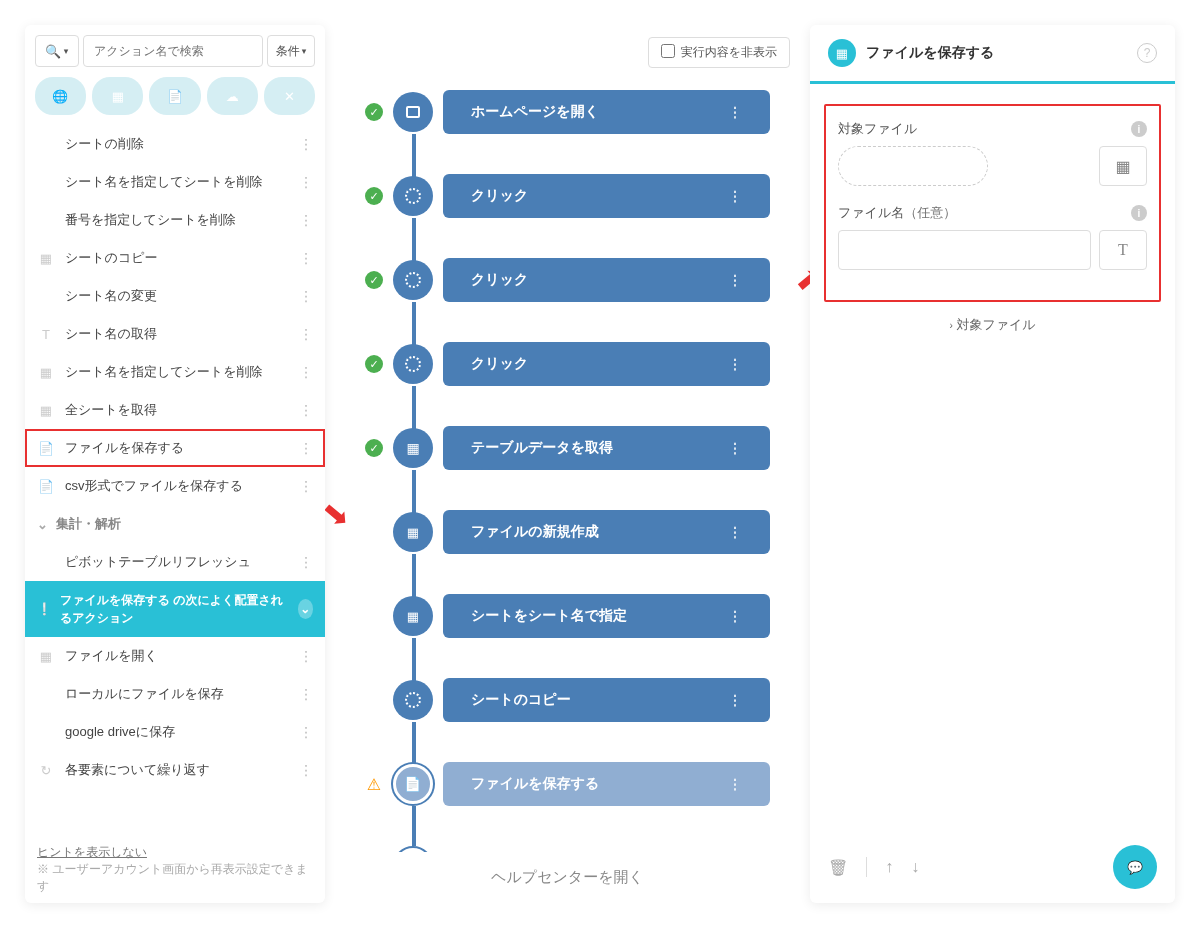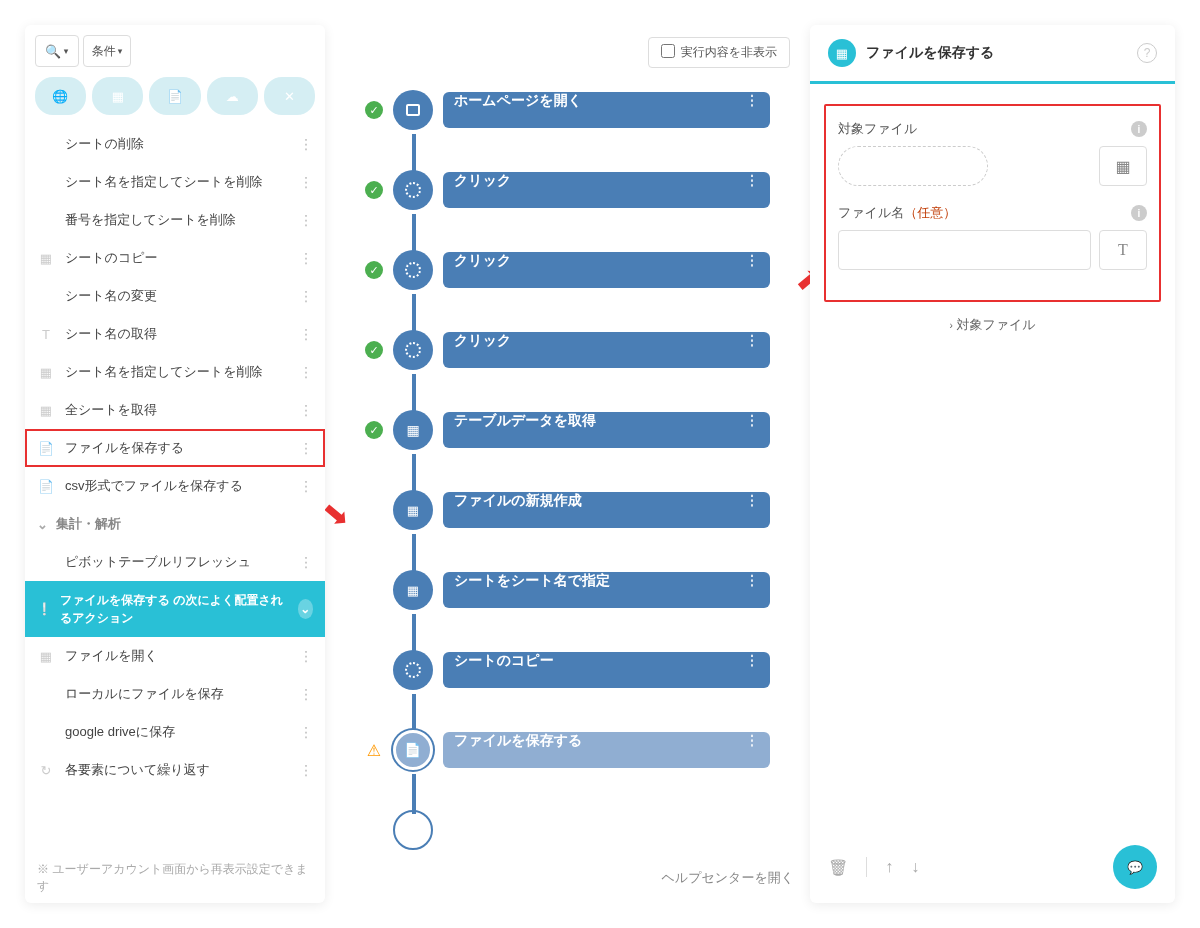--- a/index.html
+++ b/index.html
@@ -34,40 +34,40 @@
 .canvas-header { display: flex; justify-content: flex-end; padding: 12px 20px; }
 .hide-exec { border: 1px solid #ddd; border-radius: 4px; padding: 6px 12px; display: flex; align-items: flex-start; gap: 6px; font-size: 12px; color: #555; background:#fff;}
 .hide-exec input { width:14px;height:14px;}
 .flow { flex: 1; padding: 10px 40px; position: relative; overflow-y:auto;}
 .node-row { display: flex; align-items: center; gap: 10px; margin-bottom: 40px; position: relative; }
 .status { width: 18px; height: 18px; border-radius: 50%; display:flex;align-items:center;justify-content:center; flex-shrink:0;}
 .status.ok { background: #4caf50; color:#fff; font-size:11px;}
 .status.warn { background: transparent; color:#ff9800; font-size:16px;}
 .node-icon { width: 40px; height: 40px; border-radius: 50%; background: #4a7eb5; display: flex; align-items: center; justify-content: center; color:#fff; flex-shrink:0; z-index:2;}
 .node-icon.selected { background: #90aed2; border:3px solid #fff; box-shadow:0 0 0 2px #4a7eb5;}
-.node-bar { flex: 1; height: 36px; background: #4a7eb5; border-radius: 6px; display: flex; padding: 0 11px; color: #fff; font-weight: 600; font-size: 14px; }
+.node-bar { flex: 1; height: 44px; background: #4a7eb5; border-radius: 6px; display: flex; align-items: center; padding: 0 28px; color: #fff; font-weight: 600; font-size: 14px; }
 .node-bar.selected { background: #90aed2; }
 .node-bar .node-dots { margin-left: auto; color: rgba(255,255,255,0.8); }
 .connector { position: absolute; left: 47px; top: 44px; width: 4px; height: 44px; background: #4a7eb5; z-index:1;}
 .connector.short { height:40px; top:44px;}
 .add-btn { width: 40px; height: 40px; border-radius: 50%; border: 2px solid #4a7eb5; background: #fff; color: #4a7eb5; font-size: 22px; display:flex;align-items:center;justify-content:center; margin-left:28px;}
-.canvas-footer { text-align: right; padding: 16px; font-size: 13px; color: #888; }
+.canvas-footer { text-align: center; padding: 16px; font-size: 15px; color: #888; }
 .red-arrow { position: absolute; font-size: 32px; color: #e83030; }
 
 
 .props { width: 365px; display: flex; flex-direction: column; }
 .props-header { display: flex; align-items: center; gap: 10px; padding: 14px 18px; border-bottom: 3px solid #29c0d6; }
 .props-header .ico { width: 28px; height: 28px; border-radius: 50%; background: #29c0d6; display:flex;align-items:center;justify-content:center; color:#fff; font-size:13px;}
 .props-header .title { font-weight: 700; font-size: 14px; color:#333;}
 .props-header .help { margin-left: auto; width:20px;height:20px;border:1.5px solid #ccc;border-radius:50%;display:flex;align-items:center;justify-content:center;color:#ccc;font-size:12px;}
 .props-body { padding: 20px 14px; }
 .form-section { border: 2px solid #e83030; padding: 14px 12px 18px; border-radius:2px;}
 .form-row { margin-bottom: 18px; }
 .form-label { display: flex; align-items: center; font-size: 13px; color: #555; margin-bottom: 8px; }
-.form-label .opt { color: #c2410c; }
+.form-label .opt { color: #737373; }
 .form-label .info { margin-left: auto; width:16px;height:16px;border-radius:50%;background:#ccc;color:#fff;display:flex;align-items:center;justify-content:center;font-size:10px;font-weight:700;}
 .input-row { display: flex; gap: 8px; align-items: center; }
 .dashed-input { flex:0 0 150px; height: 40px; border: 1px dashed #ccc; border-radius: 20px; }
 .text-input { flex: 1; height: 40px; border: 1px solid #ddd; border-radius: 4px; padding:0 10px;}
 .square-btn { width: 48px; height: 40px; border: 1px solid #ddd; border-radius: 4px; background: #fff; display:flex;align-items:center;justify-content:center; color:#888; font-size:16px;}
 .options-toggle { text-align: center; padding: 14px; font-size: 13px; color: #666; cursor:pointer;}
 .props-footer { margin-top: auto; padding: 14px 18px; display: flex; align-items: center; gap: 18px; }
 .props-footer .ic { color: #aaa; font-size: 16px; cursor:pointer;}
 .props-footer .sep { width:1px; height:20px; background:#ddd;}
 .fab { margin-left: auto; width: 44px; height: 44px; border-radius: 50%; background: #29c0d6; display:flex;align-items:center;justify-content:center; color:#fff;}
@@ -78,20 +78,21 @@
 <body>
 
 <div class="app">
 
   <div class="panel sidebar">
     <div class="search-bar">
       <button class="search-btn">
           <span>🔍</span>
           <span style="font-size:9px;">▾</span>
         </button>
+      <input class="search-input" placeholder="アクション名で検索" style="">
       <button class="cond-btn">
           <span>条件</span>
           <span style="font-size:9px;">▾</span>
         </button>
     </div>
     <div class="icon-tabs">
       <div class="icon-tab">
           <span>🌐</span>
         </div>
       <div class="icon-tab">
@@ -187,20 +188,21 @@
           <span class="label">google driveに保存</span>
           <span class="dots">⋮</span>
         </div>
         <div class="action-item">
           <span class="icon">↻</span>
           <span class="label">各要素について繰り返す</span>
           <span class="dots">⋮</span>
         </div>
       </div>
     <div class="hint-footer">
+      <div class="link">ヒントを表示しない</div>
       <div class="sub">※ ユーザーアカウント画面から再表示設定できます</div>
     </div>
   </div>
 
   <div class="canvas">
     <div class="canvas-header">
       <label class="hide-exec">
         <input type="checkbox" style="">
         <span>実行内容を非表示</span>
       </label>

